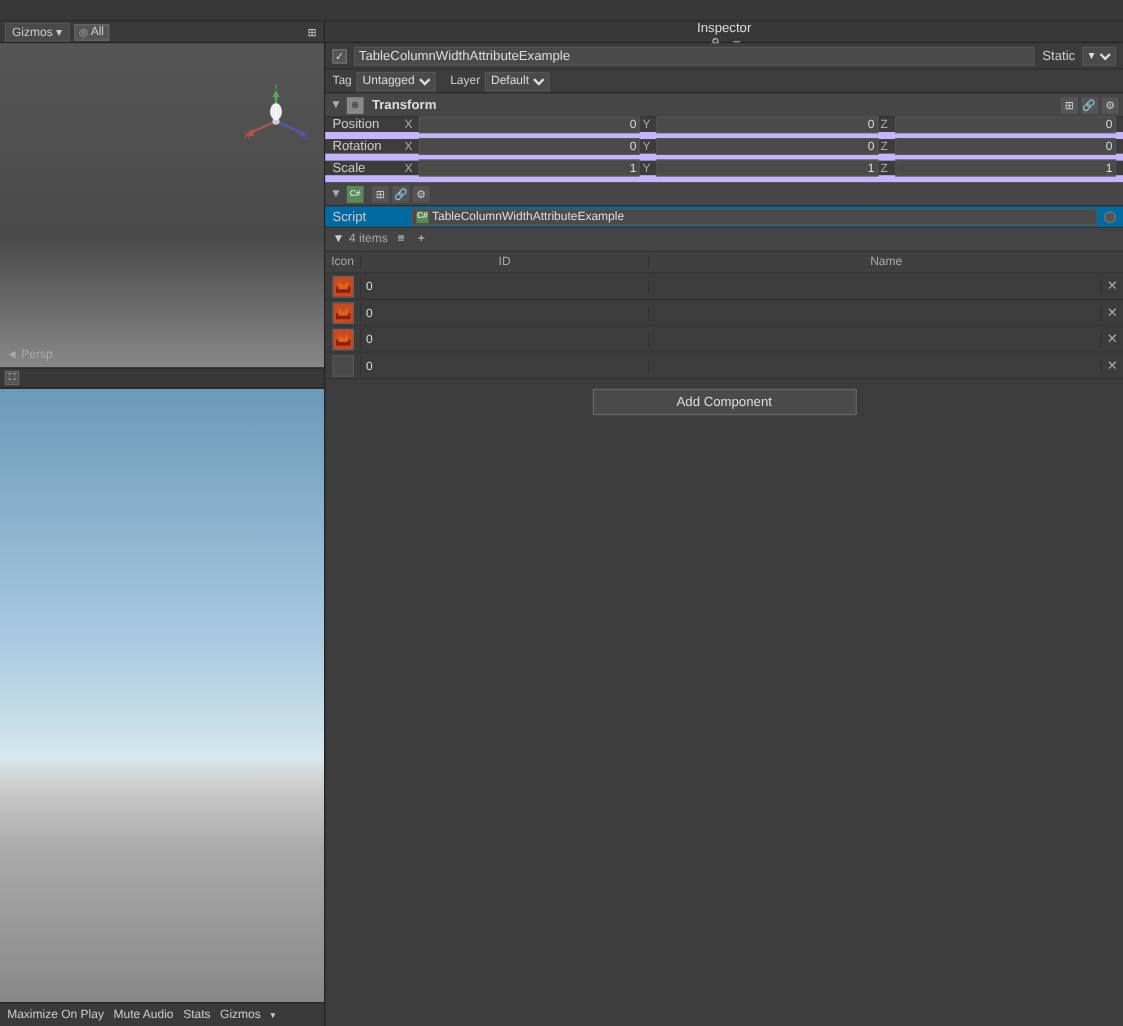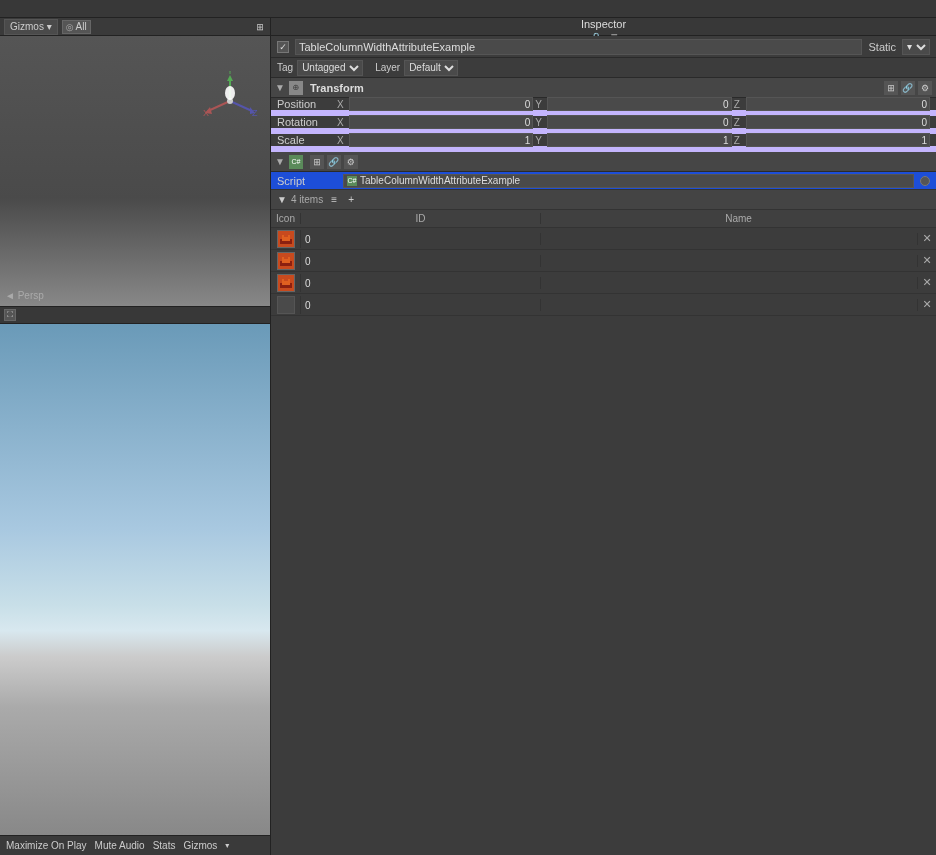--- a/index.html
+++ b/index.html
@@ -272,21 +272,21 @@
       text-align: right;
     }
 
     
     .script-row {
       height: 18px;
       display: flex;
       align-items: center;
       padding: 0 6px;
       border-bottom: 1px solid #333;
-      background: #1d4ed8;
+      background: #0369a1;
       gap: 6px;
     }
 
     .script-label {
       width: 60px;
       color: #ccc;
       font-size: 11px;
     }
 
     .script-value {
@@ -795,15 +795,20 @@
       </div>
       <div class="td-id">
         <input class="td-id-input" type="text" value="0" style="">
       </div>
       <div class="td-name">
         <input class="td-name-input" type="text" value="" style="">
       </div>
       <div class="td-delete">✕</div>
     </div>
 
+    <div class="add-component-area">
+      <button class="add-component-btn">
+        <span>Add Component</span>
+      </button>
+    </div>
 
   </div>
 </div>
 
 </body></html>

